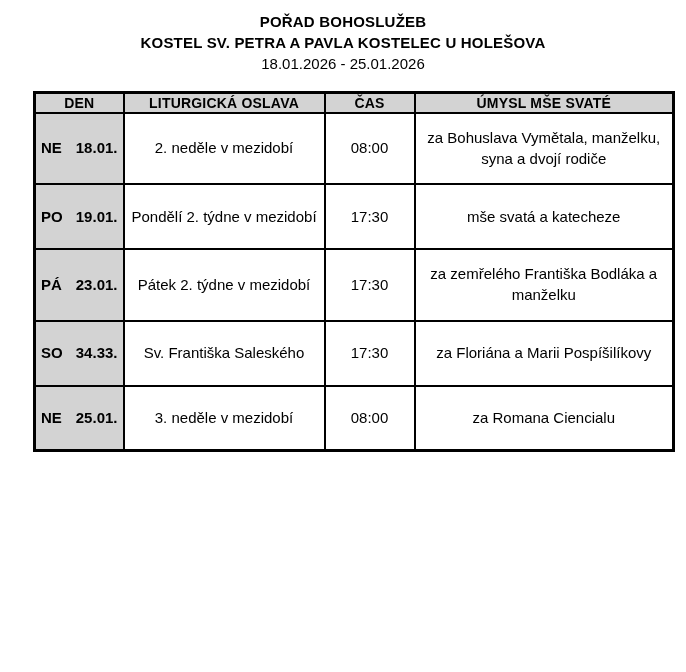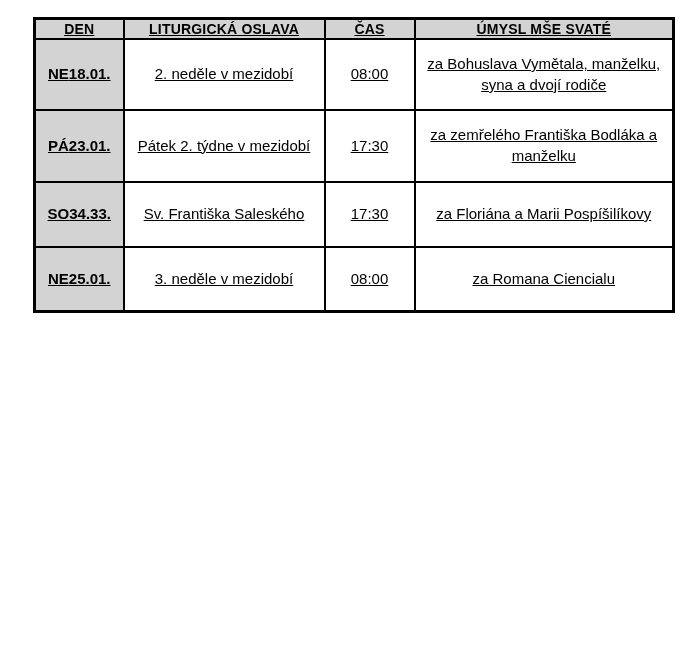--- a/index.html
+++ b/index.html
@@ -32,21 +32,20 @@
     font-size: 15px;
     font-weight: normal;
     line-height: 21px;
   }
   table.schedule {
     border-collapse: collapse;
     table-layout: fixed;
     width: 639px;
     margin: 17px 0 0 33px;
     border: 3px solid #000000;
-    text-decoration: underline;
   }
   col.c-day   { width: 89px; }
   col.c-cel   { width: 201px; }
   col.c-time  { width: 90px; }
   col.c-int   { width: 259px; }
   th, td {
     border: 2px solid #000000;
     text-align: center;
     vertical-align: middle;
     overflow: hidden;
@@ -63,32 +62,37 @@
     font-size: 15px;
     padding: 2px;
     line-height: 1.38;
   }
   td.cell-day {
     font-weight: bold;
     padding: 0 5px;
   }
   td.cell-day .day-wrap {
     display: flex;
-    justify-content: center;
+    justify-content: space-between;
     align-items: center;
   }
   td.cell-celebration { padding: 20px 6px; }
   td.cell-intention   { padding: 14px 2px; }
   .shaded { background: #d3d3d3; }
 </style>
 </head>
 <body>
 
 <div class="page">
 
+  <div class="titles">
+    <div class="title-main">POŘAD BOHOSLUŽEB</div>
+    <div class="title-main">KOSTEL SV. PETRA A PAVLA KOSTELEC U HOLEŠOVA</div>
+    <div class="title-date">18.01.2026 - 25.01.2026</div>
+  </div>
 
   <table class="schedule">
     <colgroup>
       <col class="c-day">
         <col class="c-cel">
         <col class="c-time">
         <col class="c-int">
     </colgroup>
     <thead>
       <tr>
@@ -102,20 +106,31 @@
       <tr>
         <td class="cell-day shaded">
           <div class="day-wrap">
             <span>NE</span>
             <span>18.01.</span>
           </div>
         </td>
         <td class="cell-celebration">2. neděle v mezidobí</td>
         <td class="cell-time">08:00</td>
         <td class="cell-intention">za Bohuslava Vymětala, manželku, syna a dvojí rodiče</td>
+      </tr>
+      <tr>
+        <td class="cell-day shaded">
+          <div class="day-wrap">
+            <span>PO</span>
+            <span>19.01.</span>
+          </div>
+        </td>
+        <td class="cell-celebration">Pondělí 2. týdne v mezidobí</td>
+        <td class="cell-time">17:30</td>
+        <td class="cell-intention">mše svatá a katecheze</td>
       </tr>
       <tr>
         <td class="cell-day shaded">
           <div class="day-wrap">
             <span>PÁ</span>
             <span>23.01.</span>
           </div>
         </td>
         <td class="cell-celebration">Pátek 2. týdne v mezidobí</td>
         <td class="cell-time">17:30</td>

